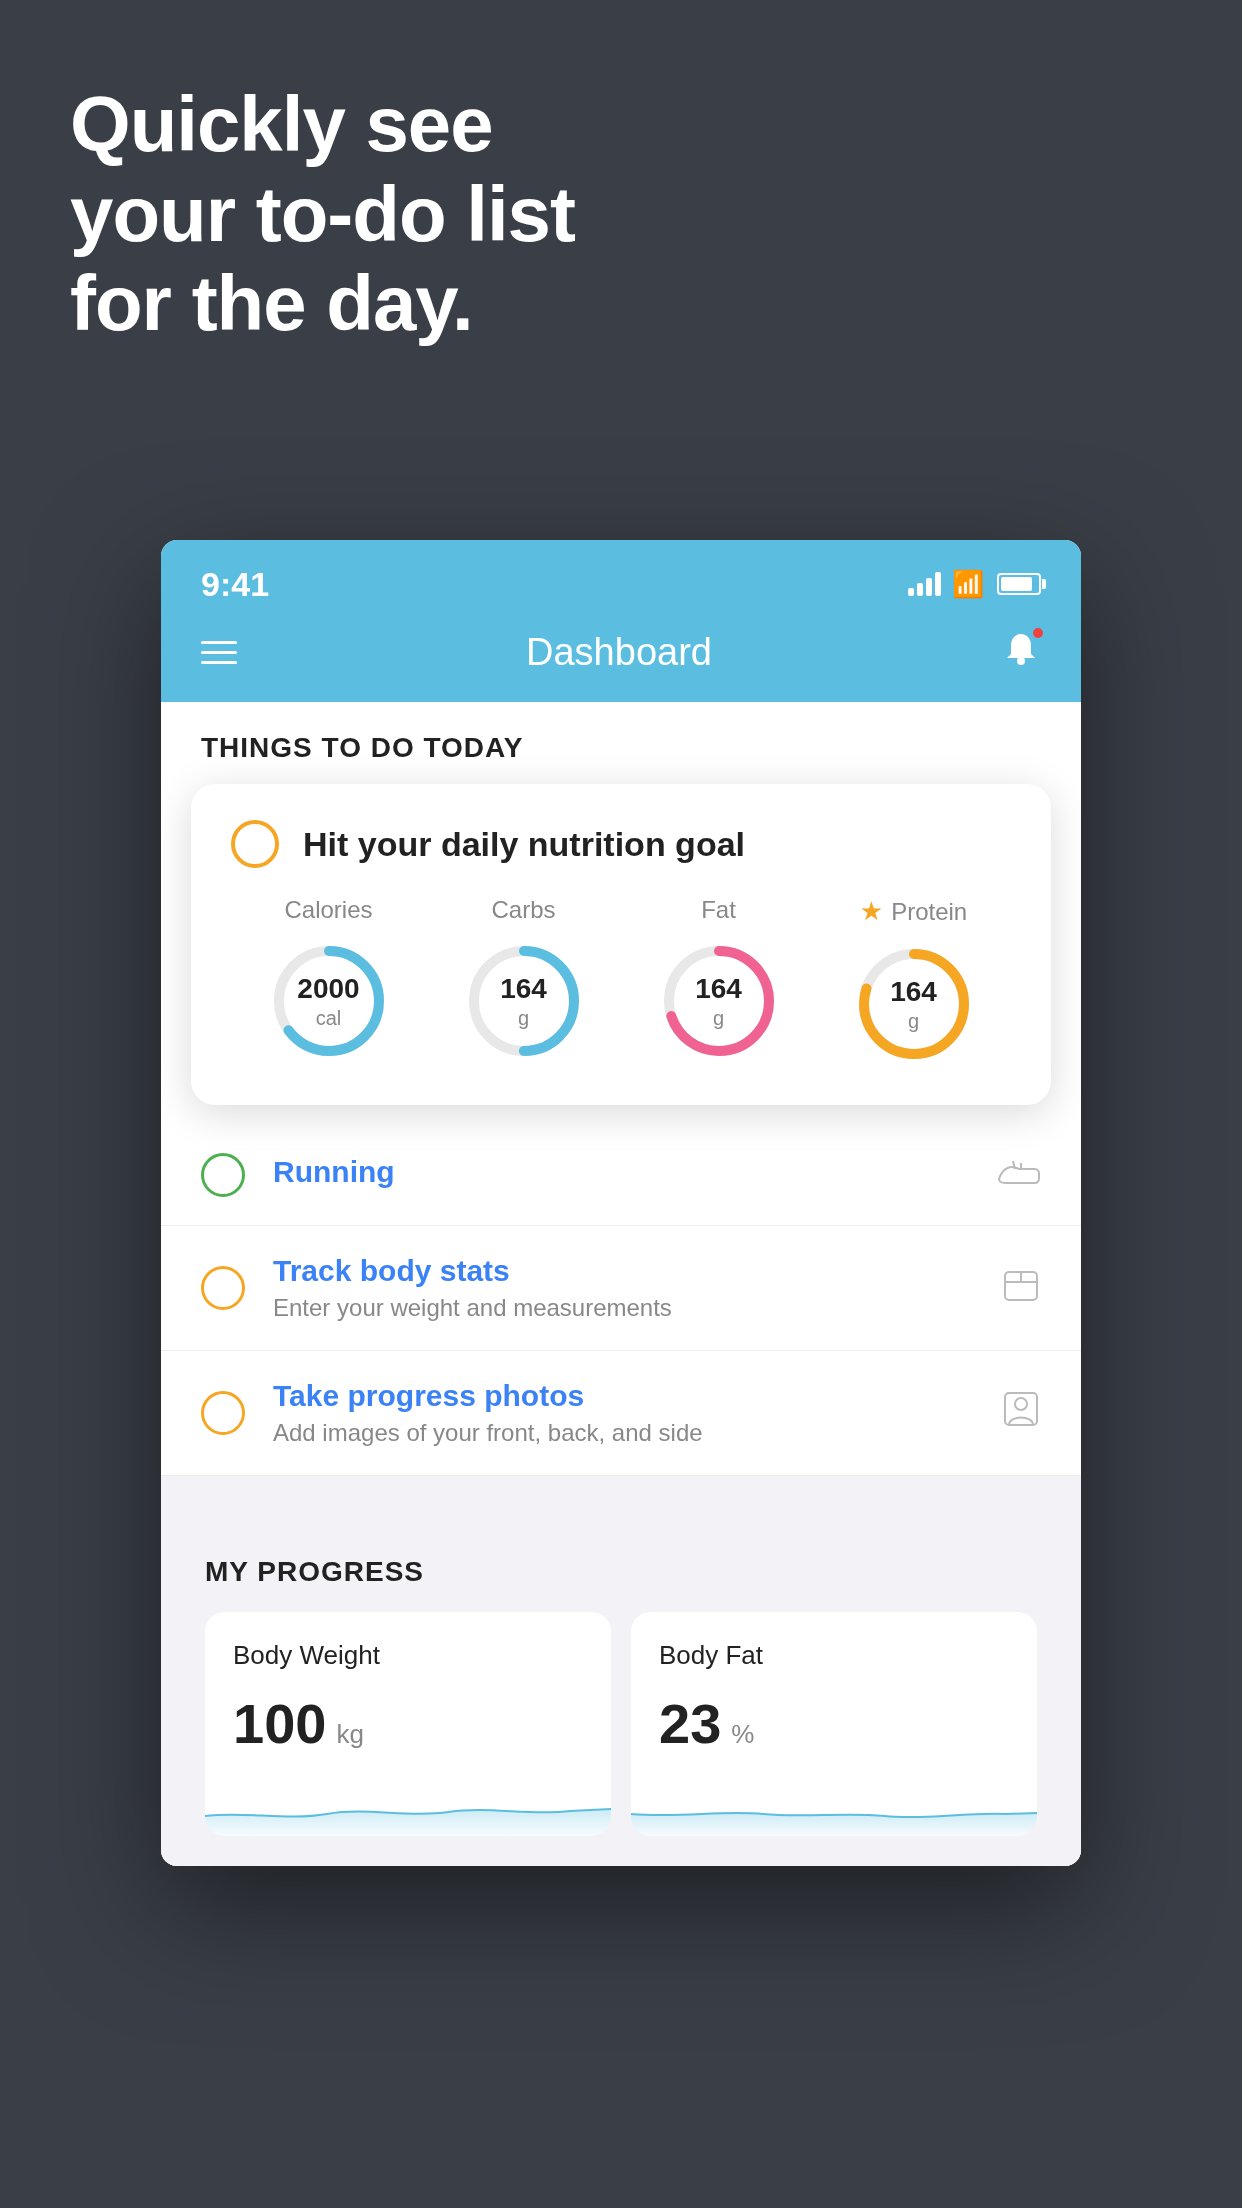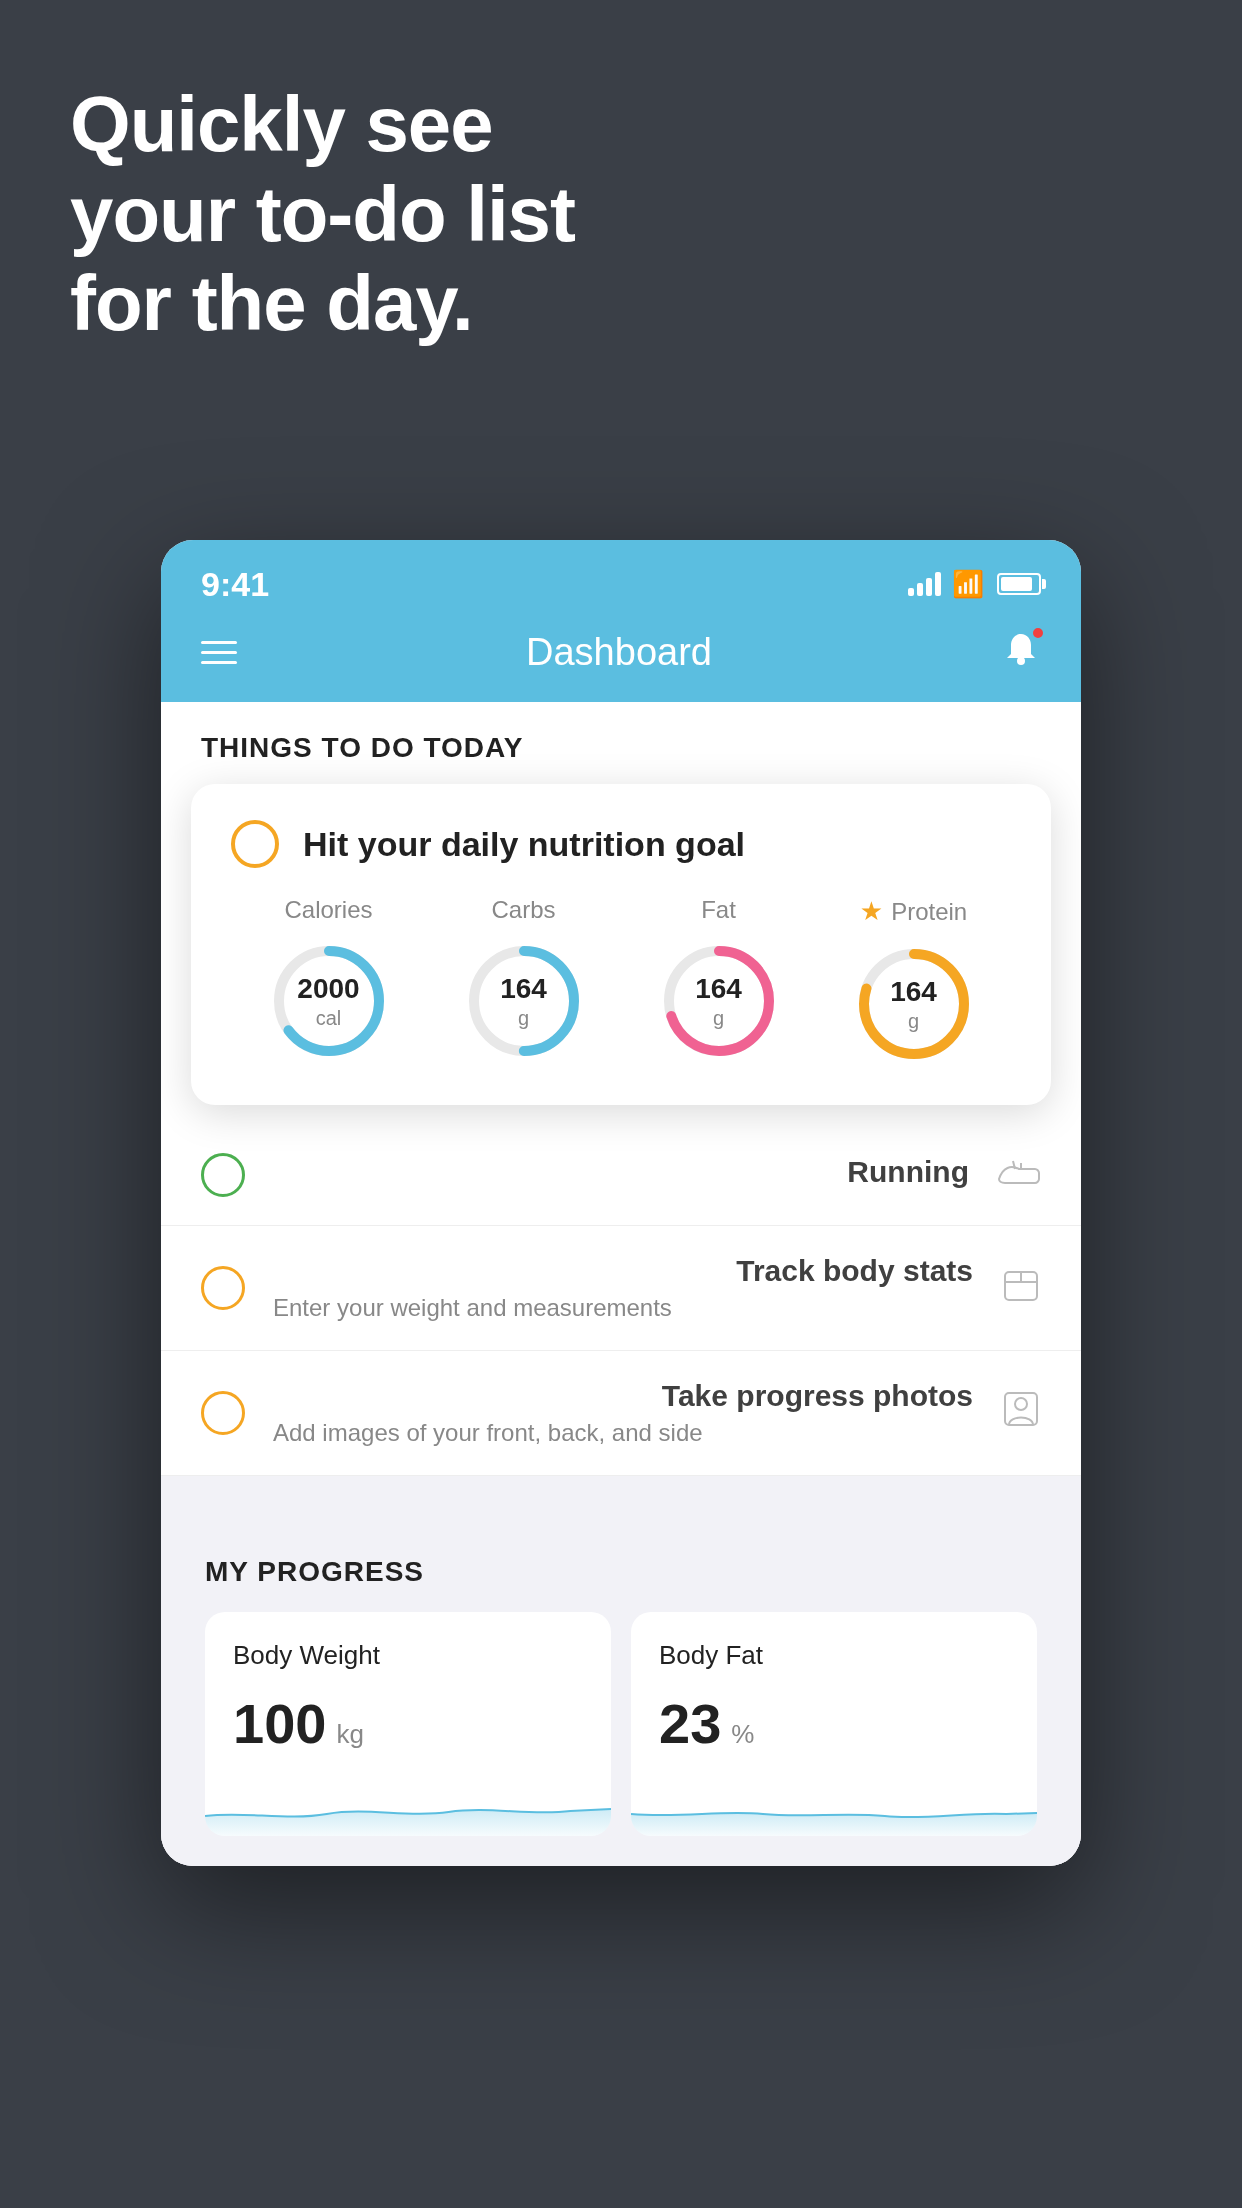--- a/index.html
+++ b/index.html
@@ -26,21 +26,21 @@
     }
 
     
     .phone {
       position: absolute;
       top: 540px;
       left: 50%;
       transform: translateX(-50%);
       width: 920px;
       background: #f2f2f7;
-      border-radius: 32px;
+      border-radius: 16px;
       overflow: hidden;
       box-shadow: 0 40px 120px rgba(0,0,0,0.5);
     }
 
     
     .status-bar {
       background: #5bbee0;
       padding: 18px 40px 0 40px;
       display: flex;
       justify-content: space-between;
@@ -256,23 +256,22 @@
       border-radius: 50%;
       border: 3px solid;
       flex-shrink: 0;
     }
     .task-circle.green { border-color: #4caf50; }
     .task-circle.yellow { border-color: #f5a623; }
     .task-text { flex: 1; }
     .task-name {
       font-size: 30px;
       font-weight: 600;
-      color: #404040;
+      color: #3b82f6;
       margin-bottom: 6px;
-      text-align: right;
     }
     .task-desc {
       font-size: 24px;
       color: #888;
     }
     .task-icon-wrap {
       color: #ccc;
       font-size: 34px;
     }
 

